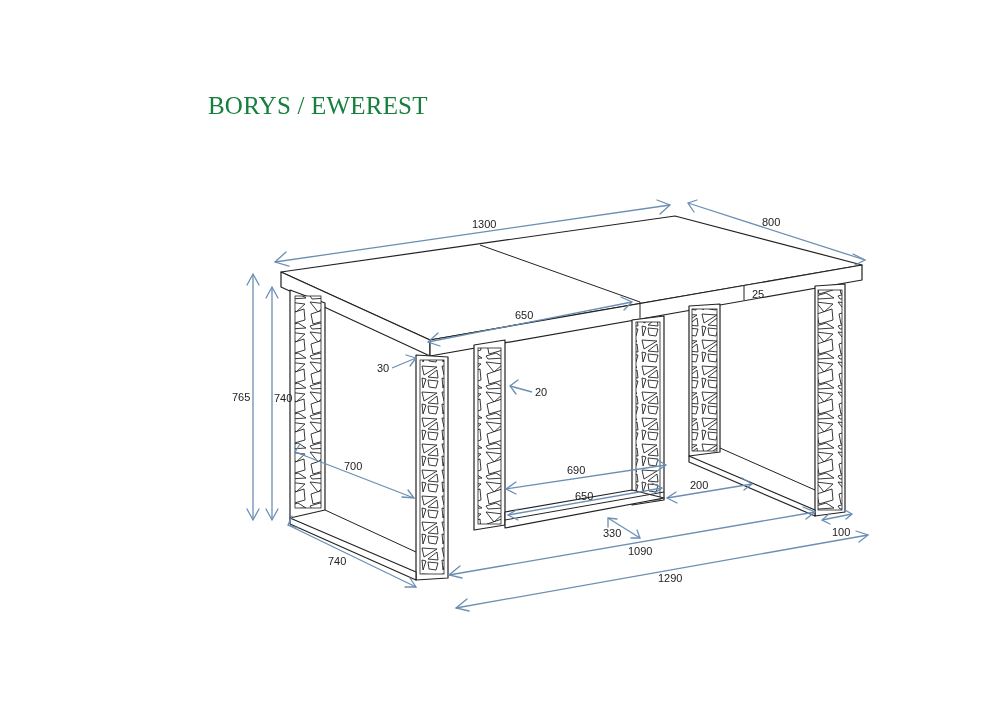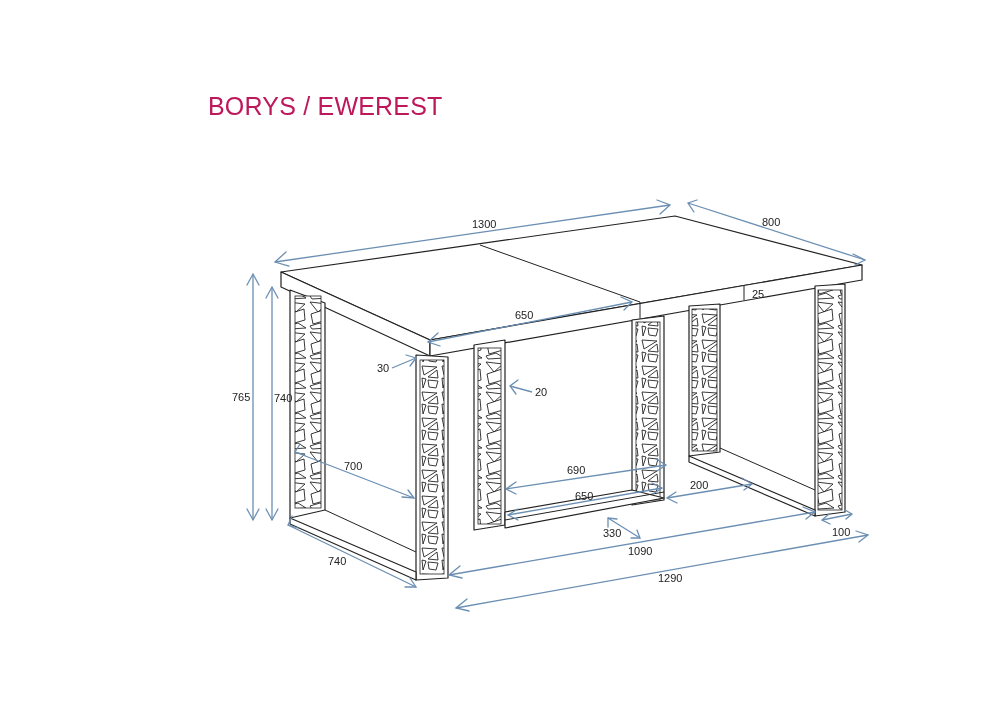--- a/index.html
+++ b/index.html
@@ -1,17 +1,17 @@
 <!DOCTYPE html>
 <html><head>
 <meta charset="utf-8">
 <style>
   html, body { margin: 0; padding: 0; background: #ffffff; }
   body { width: 995px; height: 703px; position: relative; overflow: hidden; font-family: "Liberation Sans", sans-serif; }
-  #title { position: absolute; left: 208px; top: 92px; font-size: 25px; color: #be185d; letter-spacing: 0.2px; font-family: Liberation Sans, sans-serif; text-align: center; }
+  #title { position: absolute; left: 208px; top: 92px; font-size: 25px; color: #15803d; letter-spacing: 0.2px; font-family: Liberation Serif, serif; text-align: center; }
   svg#drawing { position: absolute; left: 0; top: 0; }
   .outline { fill: #ffffff; stroke: #222; stroke-width: 1.2; stroke-linejoin: round; }
   .thin { fill: none; stroke: #222; stroke-width: 1; }
   .dim { fill: none; stroke: #6b8fb3; stroke-width: 1.3; }
   .dimhead { fill: none; stroke: #6b8fb3; stroke-width: 1.3; stroke-linecap: round; }
   .lbl { font-family: "Liberation Sans", sans-serif; font-size: 11px; fill: #222; }
 </style>
 </head>
 <body>
 

